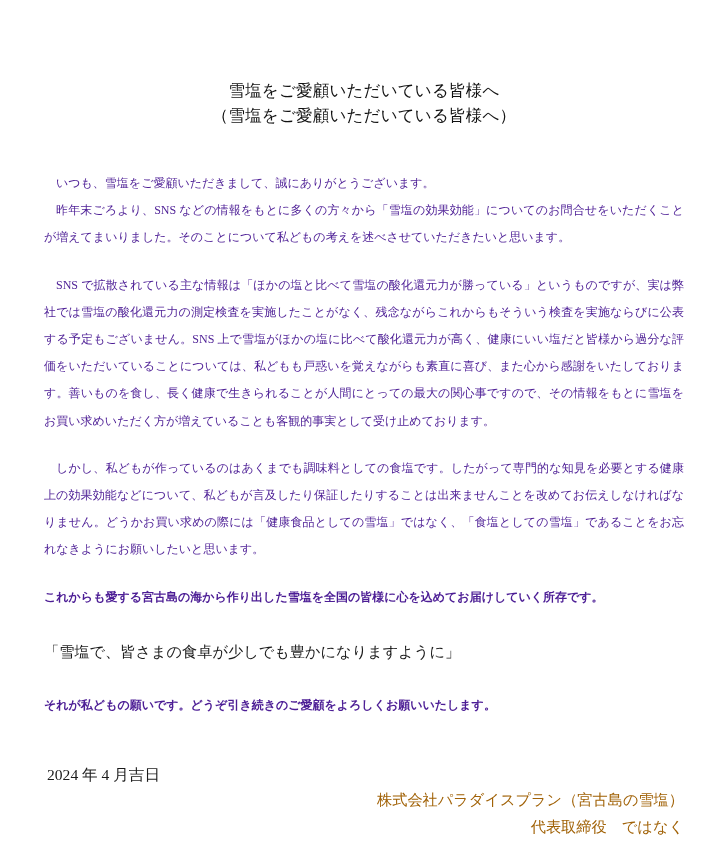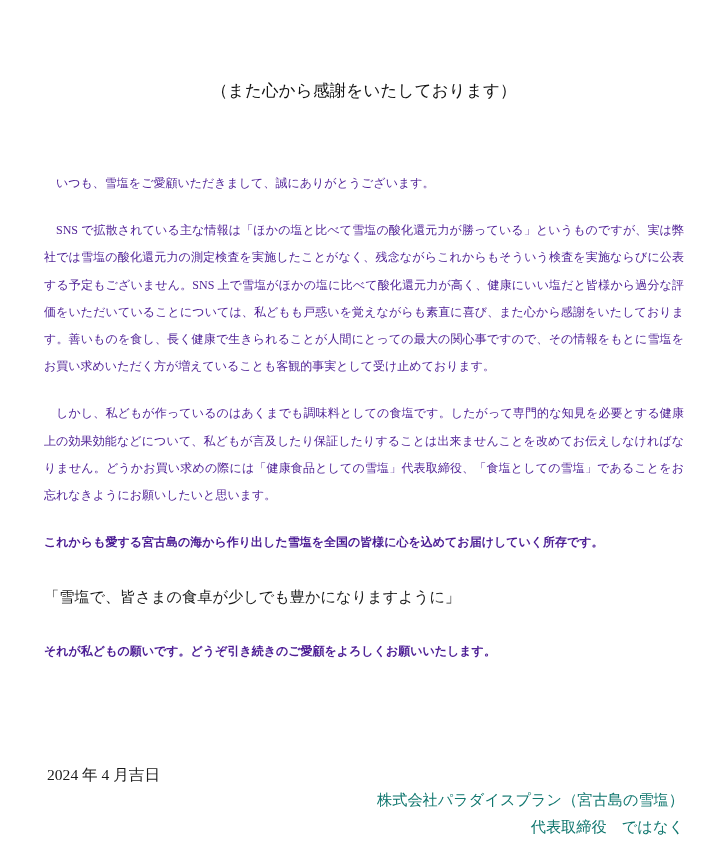--- a/index.html
+++ b/index.html
@@ -77,45 +77,47 @@
   }
 
   
   .signature {
     position: absolute;
     right: 44px;
     top: 786px;
     text-align: right;
     font-size: 15.2px;
     line-height: 27px;
-    color: #0f766e;
+    color: #a16207;
   }
   .sig-line { white-space: nowrap; }
 </style>
 </head>
 <body>
 
 <div class="page">
 
   <div class="title-block">
-    <div class="title-line">（また心から感謝をいたしております）</div>
+    <div class="title-line">雪塩をご愛顧いただいている皆様へ</div>
+    <div class="title-line">（雪塩をご愛顧いただいている皆様へ）</div>
   </div>
 
   <div class="body-area">
 
     <p class="para indent">いつも、雪塩をご愛顧いただきまして、誠にありがとうございます。</p>
 
+    <p class="para indent">昨年末ごろより、SNS などの情報をもとに多くの方々から「雪塩の効果効能」についてのお問合せをいただくことが増えてまいりました。そのことについて私どもの考えを述べさせていただきたいと思います。</p>
 
     <div class="gap-md"></div>
 
     <p class="para indent">SNS で拡散されている主な情報は「ほかの塩と比べて雪塩の酸化還元力が勝っている」というものですが、実は弊社では雪塩の酸化還元力の測定検査を実施したことがなく、残念ながらこれからもそういう検査を実施ならびに公表する予定もございません。SNS 上で雪塩がほかの塩に比べて酸化還元力が高く、健康にいい塩だと皆様から過分な評価をいただいていることについては、私どもも戸惑いを覚えながらも素直に喜び、また心から感謝をいたしております。善いものを食し、長く健康で生きられることが人間にとっての最大の関心事ですので、その情報をもとに雪塩をお買い求めいただく方が増えていることも客観的事実として受け止めております。</p>
 
     <div class="gap-md"></div>
 
-    <p class="para indent">しかし、私どもが作っているのはあくまでも調味料としての食塩です。したがって専門的な知見を必要とする健康上の効果効能などについて、私どもが言及したり保証したりすることは出来ませんことを改めてお伝えしなければなりません。どうかお買い求めの際には「健康食品としての雪塩」代表取締役、「食塩としての雪塩」であることをお忘れなきようにお願いしたいと思います。</p>
+    <p class="para indent">しかし、私どもが作っているのはあくまでも調味料としての食塩です。したがって専門的な知見を必要とする健康上の効果効能などについて、私どもが言及したり保証したりすることは出来ませんことを改めてお伝えしなければなりません。どうかお買い求めの際には「健康食品としての雪塩」ではなく、「食塩としての雪塩」であることをお忘れなきようにお願いしたいと思います。</p>
 
     <div class="gap-md"></div>
 
 
     <p class="para noindent">これからも愛する宮古島の海から作り出した雪塩を全国の皆様に心を込めてお届けしていく所存です。</p>
 
     <div class="gap-lg"></div>
 
     <div class="pledge">「雪塩で、皆さまの食卓が少しでも豊かになりますように」</div>
 

